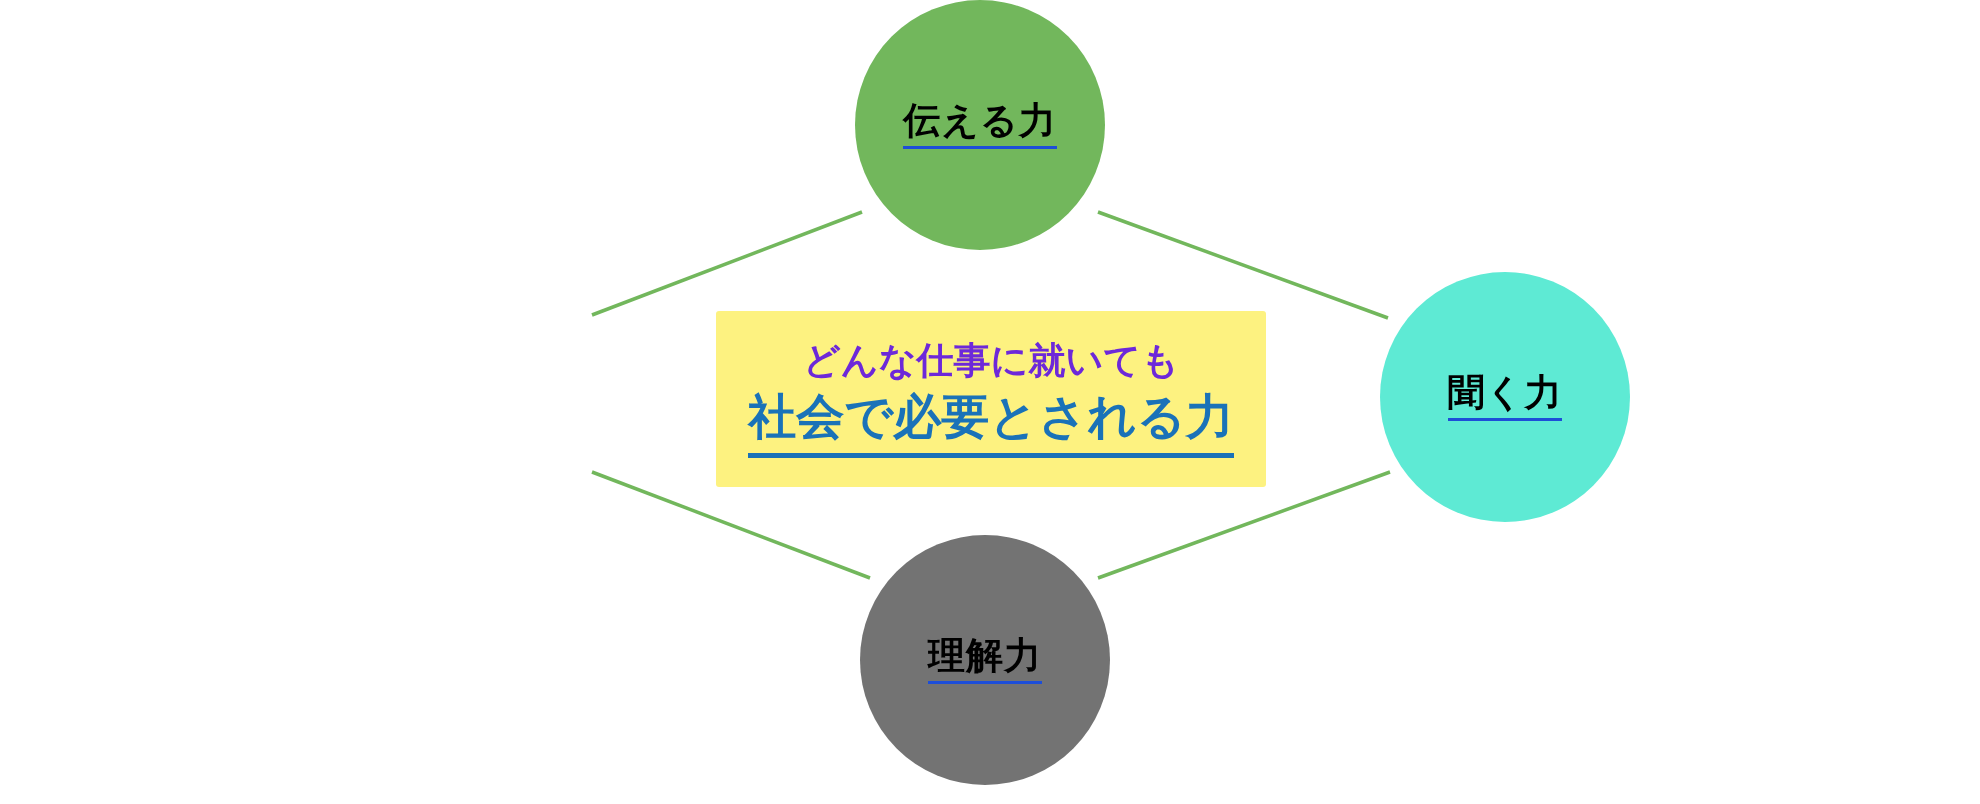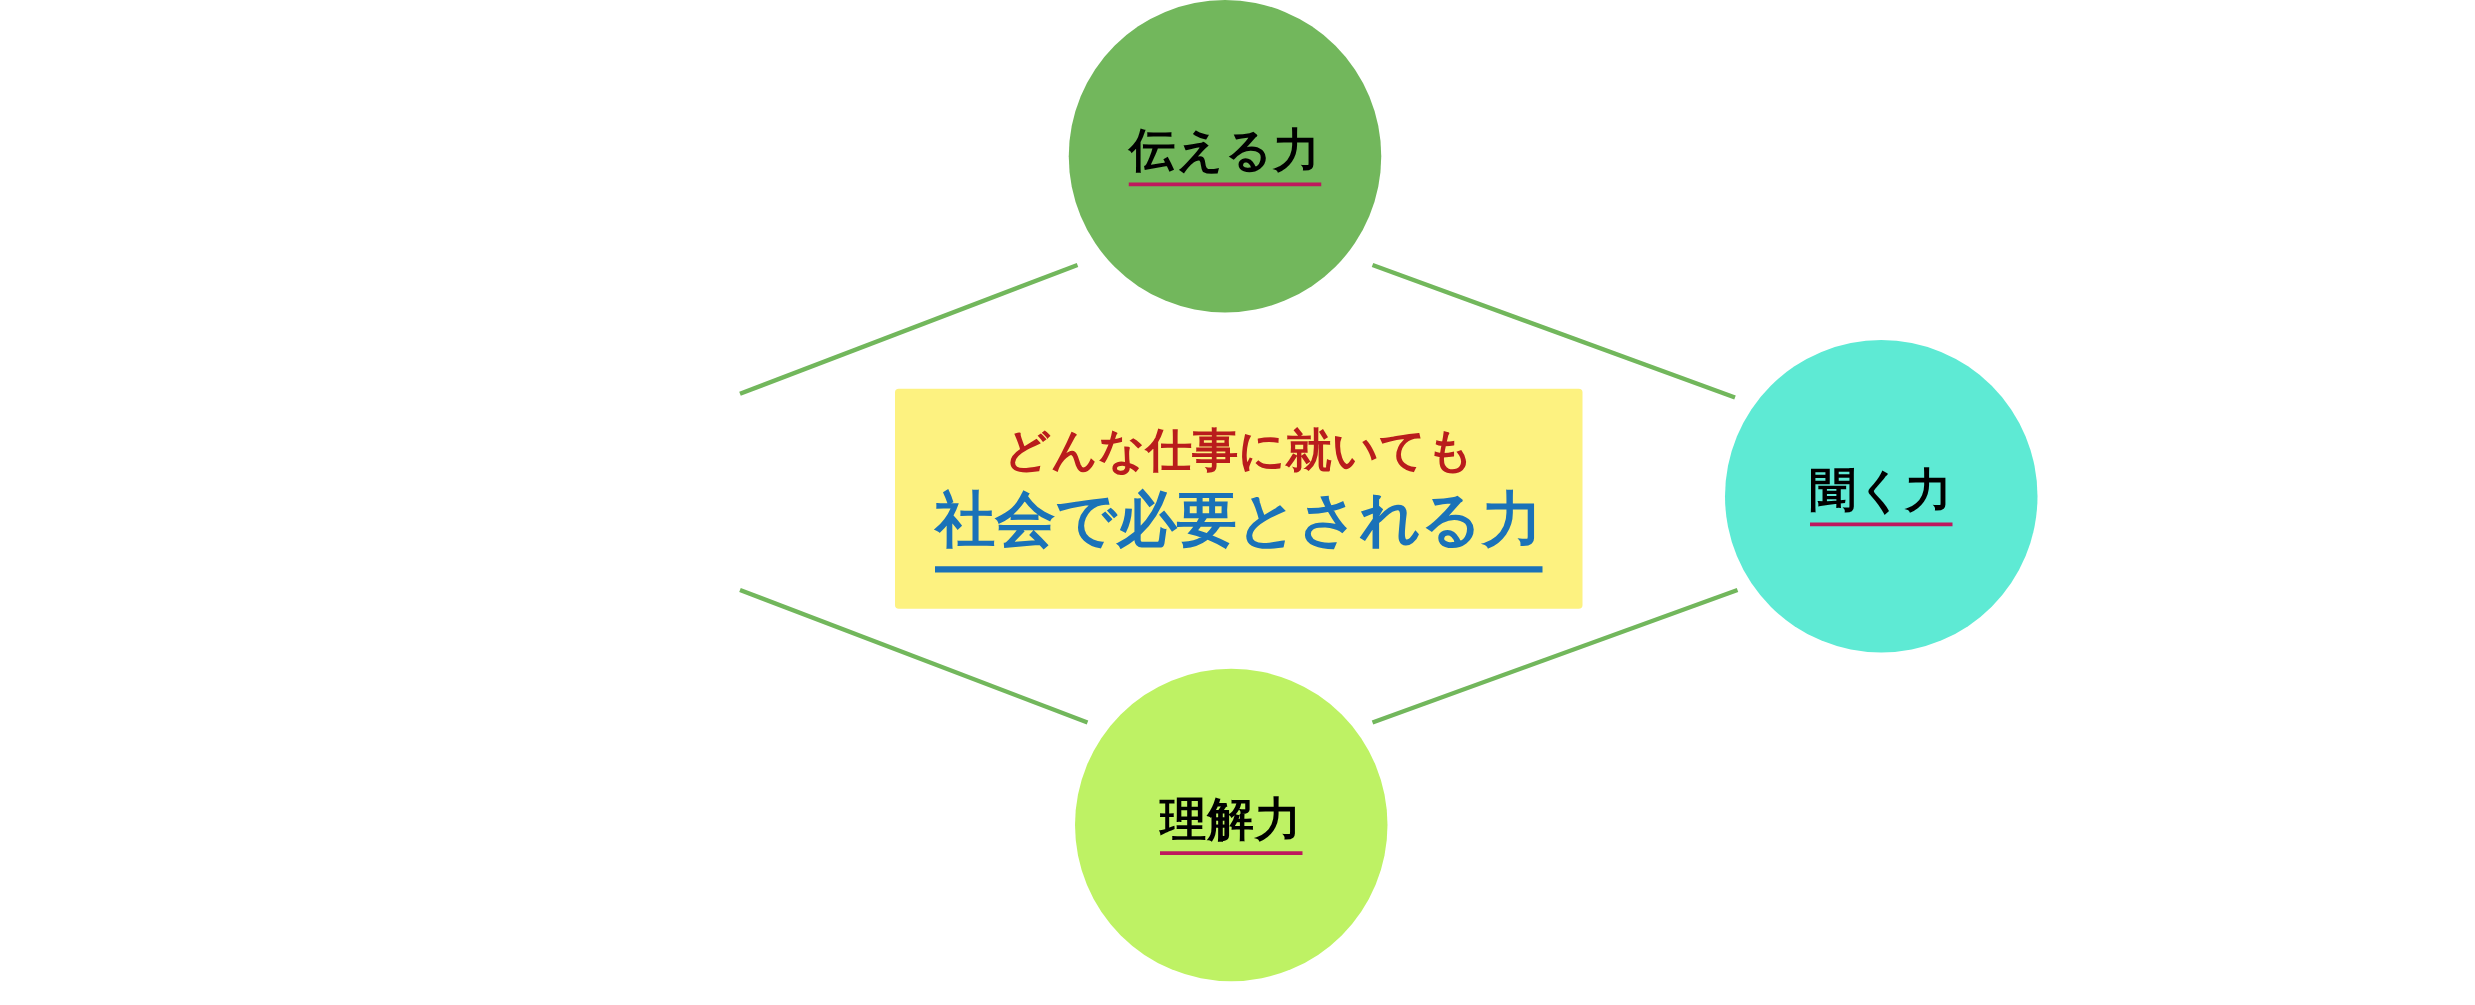--- a/index.html
+++ b/index.html
@@ -32,36 +32,36 @@
     justify-content: center;
     box-sizing: border-box;
   }
   .node-label {
     font-size: 37px;
     font-weight: bold;
     color: #000000;
     letter-spacing: 1px;
     line-height: 1.0;
     padding-bottom: 7px;
-    border-bottom: 3px solid #be185d;
+    border-bottom: 3px solid #1d4ed8;
     white-space: nowrap;
   }
   #center-box {
     position: absolute;
     box-sizing: border-box;
     display: flex;
     flex-direction: column;
     align-items: center;
     justify-content: center;
     border-radius: 3px;
   }
   .center-line1 {
     font-size: 37px;
     font-weight: bold;
-    color: #b91c1c;
+    color: #6d28d9;
     letter-spacing: 0px;
     line-height: 1.15;
     white-space: nowrap;
   }
   .center-line2 {
     font-size: 48px;
     font-weight: bold;
     letter-spacing: 0px;
     line-height: 1.15;
     padding-bottom: 9px;
@@ -84,21 +84,21 @@
 
   <div class="node" style="left:855px; top:0px; width:250px; height:250px; background:#72b75c;">
     <span class="node-label">伝える力</span>
   </div>
 
 
   <div class="node" style="left:1380px; top:272px; width:250px; height:250px; background:#5eead4;">
     <span class="node-label">聞く力</span>
   </div>
 
-  <div class="node" style="left:860px; top:535px; width:250px; height:250px; background:#bef264;">
+  <div class="node" style="left:860px; top:535px; width:250px; height:250px; background:#737373;font-family:Liberation Serif, serif;">
     <span class="node-label">理解力</span>
   </div>
 
   <div id="center-box" style="left:716px; top:311px; width:550px; height:176px; background:#fdf280;">
     <div class="center-line1">どんな仕事に就いても</div>
     <div class="center-line2" style="color:#1a72b8;">社会で必要とされる力</div>
   </div>
 
 </div>
 

